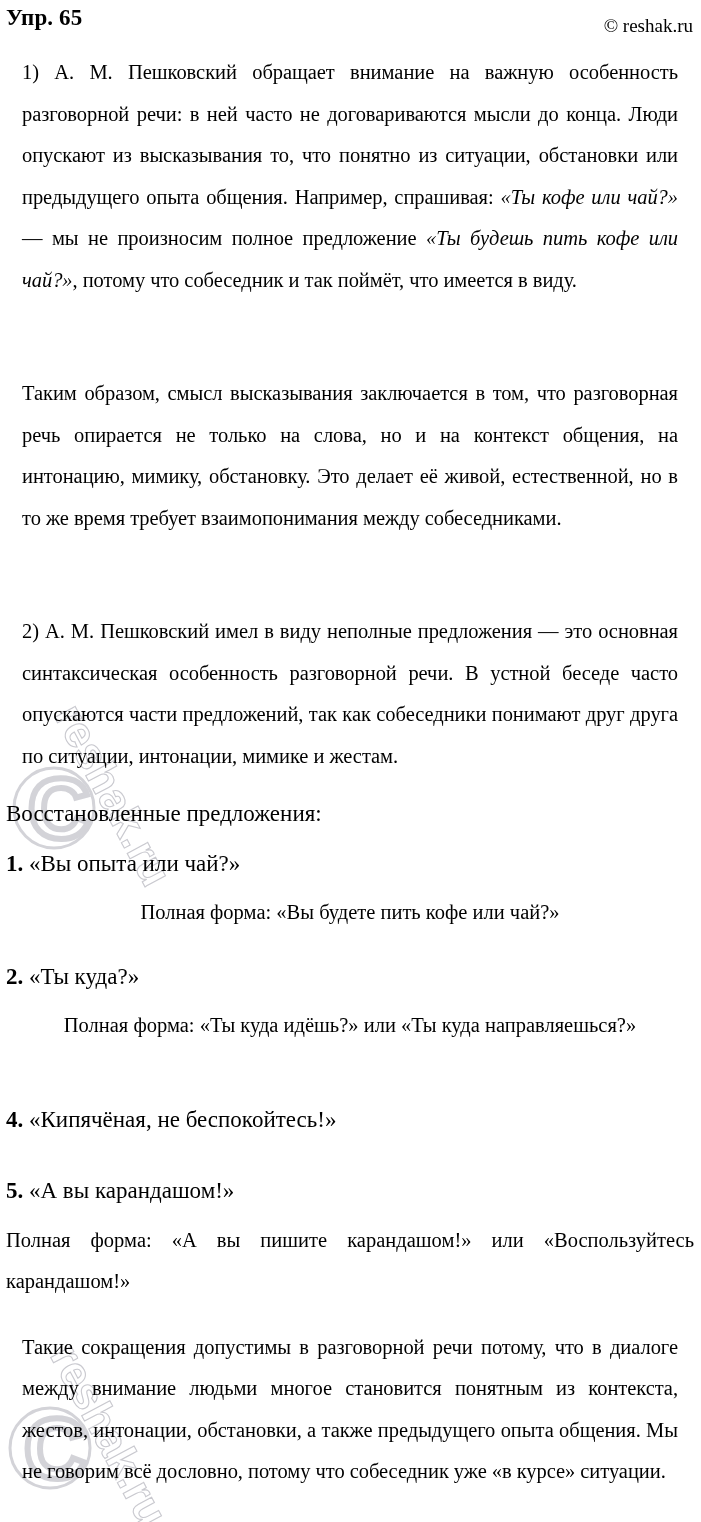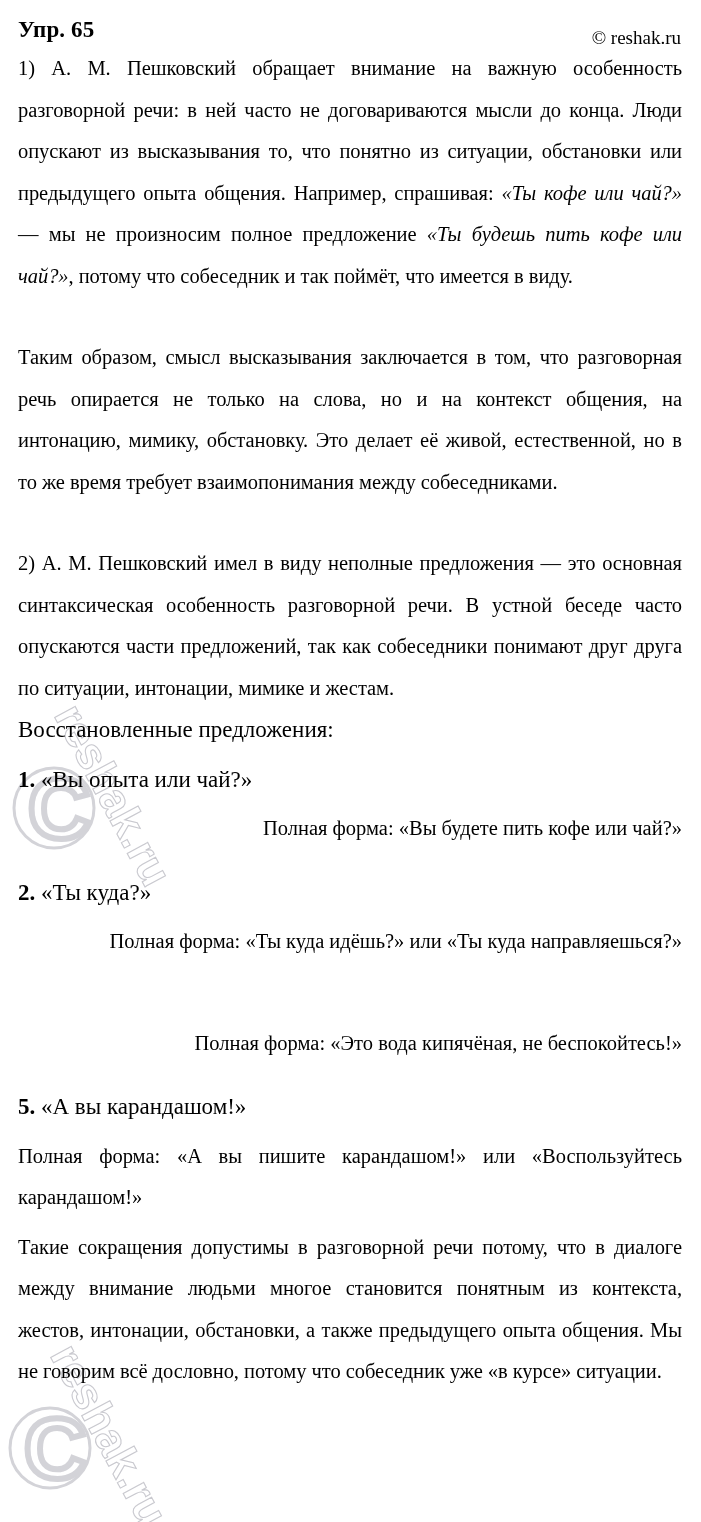--- a/index.html
+++ b/index.html
@@ -38,21 +38,21 @@
     font-family: "Liberation Sans", sans-serif;
     font-weight: 700;
   }
   .wm circle { fill: none; stroke: #d3d3d8; stroke-width: 3; }
   .wm .wm-c { fill: none; stroke: #d3d3d8; stroke-width: 6; }
 
   
   .page {
     position: relative;
     z-index: 1;
-    padding: 16px;
+    padding: 4px;
   }
 
   .header {
     position: relative;
     height: 30px;
     padding: 2px 2px 0 2px;
   }
   .title {
     position: absolute;
     left: 2px;
@@ -69,21 +69,21 @@
     font-size: 19px;
     line-height: 24px;
     white-space: nowrap;
   }
 
   .body-text {
     padding: 0 3px 0 2px;
   }
 
   p.para {
-    margin: 0;
+    margin: 16px;
     text-align: justify;
     text-justify: inter-word;
     font-size: 20.5px;
     line-height: 41.5px;
     letter-spacing: -0.05px;
   }
 
   
   .gap-lg { height: 40px; }
   .gap-sm { height: 22px; }
@@ -99,21 +99,21 @@
     font-size: 23px;
     line-height: 41.5px;
   }
   p.item-full {
     margin: 0;
     text-align: justify;
     text-justify: inter-word;
     font-size: 20.5px;
     line-height: 41.5px;
   }
-  p.item-full.short { text-align: right; }
+  p.item-full.short { text-align: center; }
 
   .num { font-weight: 700; }
 </style>
 </head>
 <body>
 
 <div class="watermark-layer">
 
   <div class="wm wm-1">
     <svg viewBox="0 0 230 230" xmlns="http://www.w3.org/2000/svg">
@@ -169,22 +169,22 @@
     <p class="item"><span class="num">2.</span><span>&nbsp;</span><span>«Ты куда?»</span></p>
     <div class="gap-xs"></div>
     <p class="item-full short"><span>Полная форма: </span><span>«Ты куда идёшь?» или «Ты куда направляешься?»</span></p>
 
     <div class="gap-sm"></div>
 
     <div class="gap-xs"></div>
 
     <div class="gap-sm"></div>
 
+    <p class="item"><span class="num">4.</span><span>&nbsp;</span><span>«Кипячёная, не беспокойтесь!»</span></p>
     <div class="gap-xs"></div>
-    <p class="item-full short"><span>Полная форма: </span><span>«Это вода кипячёная, не беспокойтесь!»</span></p>
 
     <div class="gap-sm"></div>
 
     <p class="item"><span class="num">5.</span><span>&nbsp;</span><span class="bd">«А вы карандашом!»</span></p>
     <div class="gap-xs"></div>
     <p class="item-full"><span>Полная форма: </span><span>«А вы пишите карандашом!» или «Воспользуйтесь карандашом!»</span></p>
 
     <div class="gap-xs"></div>
 
     <p class="para">Такие сокращения допустимы в разговорной речи потому, что в диалоге между внимание людьми многое становится понятным из контекста, жестов, интонации, обстановки, а также предыдущего опыта общения. Мы не говорим всё дословно, потому что собеседник уже «в курсе» ситуации.</p>

